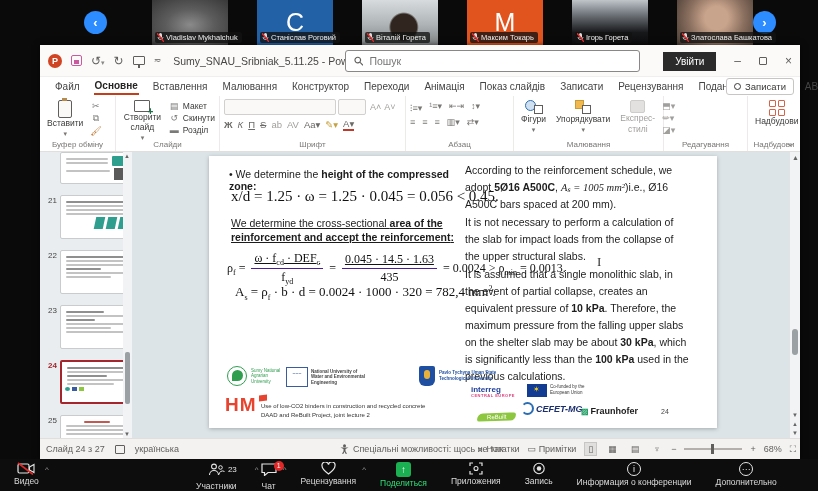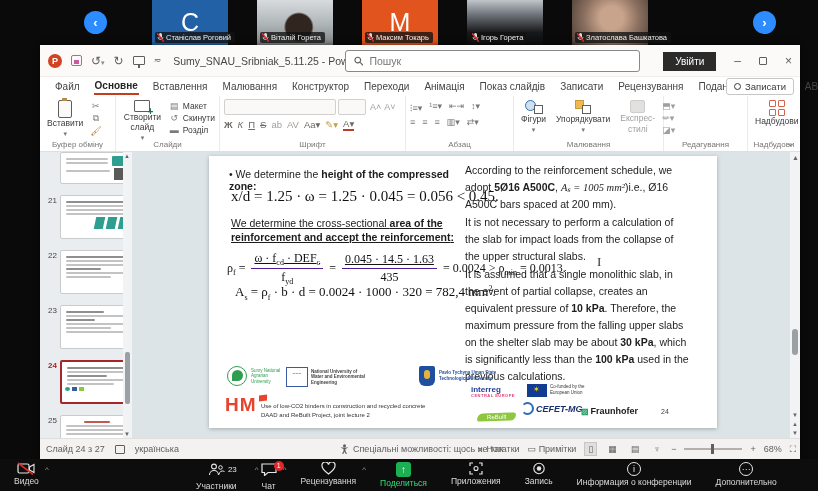--- a/index.html
+++ b/index.html
@@ -160,20 +160,30 @@
   .oc { width:14px; height:14px; border:1.3px solid #e6e6e6; border-radius:50%; text-align:center; line-height:13px; font-size:9px; }
 </style>
 </head>
 <body>
 
 <div class="screen">
 
   <div class="strip">
     <button class="nav-btn nav-prev"><span>‹</span></button>
     <div class="tiles">
+      <div class="tile t-ph1">
+        <div class="pill">
+          <svg width="7" height="9" viewBox="0 0 7 9">
+              <rect x="2" y="0" width="3" height="5" rx="1.5" fill="#ddd"></rect>
+              <path d="M1 4 a2.5 2.5 0 0 0 5 0" stroke="#ddd" fill="none" stroke-width="0.8"></path>
+              <line x1="0" y1="0" x2="7" y2="9" stroke="#e02828" stroke-width="1.4"></line>
+            </svg>
+          <span>Vladislav Mykhalchuk</span>
+        </div>
+      </div>
       <div class="tile t-init t-blue">
         <span>C</span>
         <div class="pill">
           <svg width="7" height="9" viewBox="0 0 7 9">
               <rect x="2" y="0" width="3" height="5" rx="1.5" fill="#ddd"></rect>
               <path d="M1 4 a2.5 2.5 0 0 0 5 0" stroke="#ddd" fill="none" stroke-width="0.8"></path>
               <line x1="0" y1="0" x2="7" y2="9" stroke="#e02828" stroke-width="1.4"></line>
             </svg>
           <span>Станіслав Роговий</span>
         </div>

